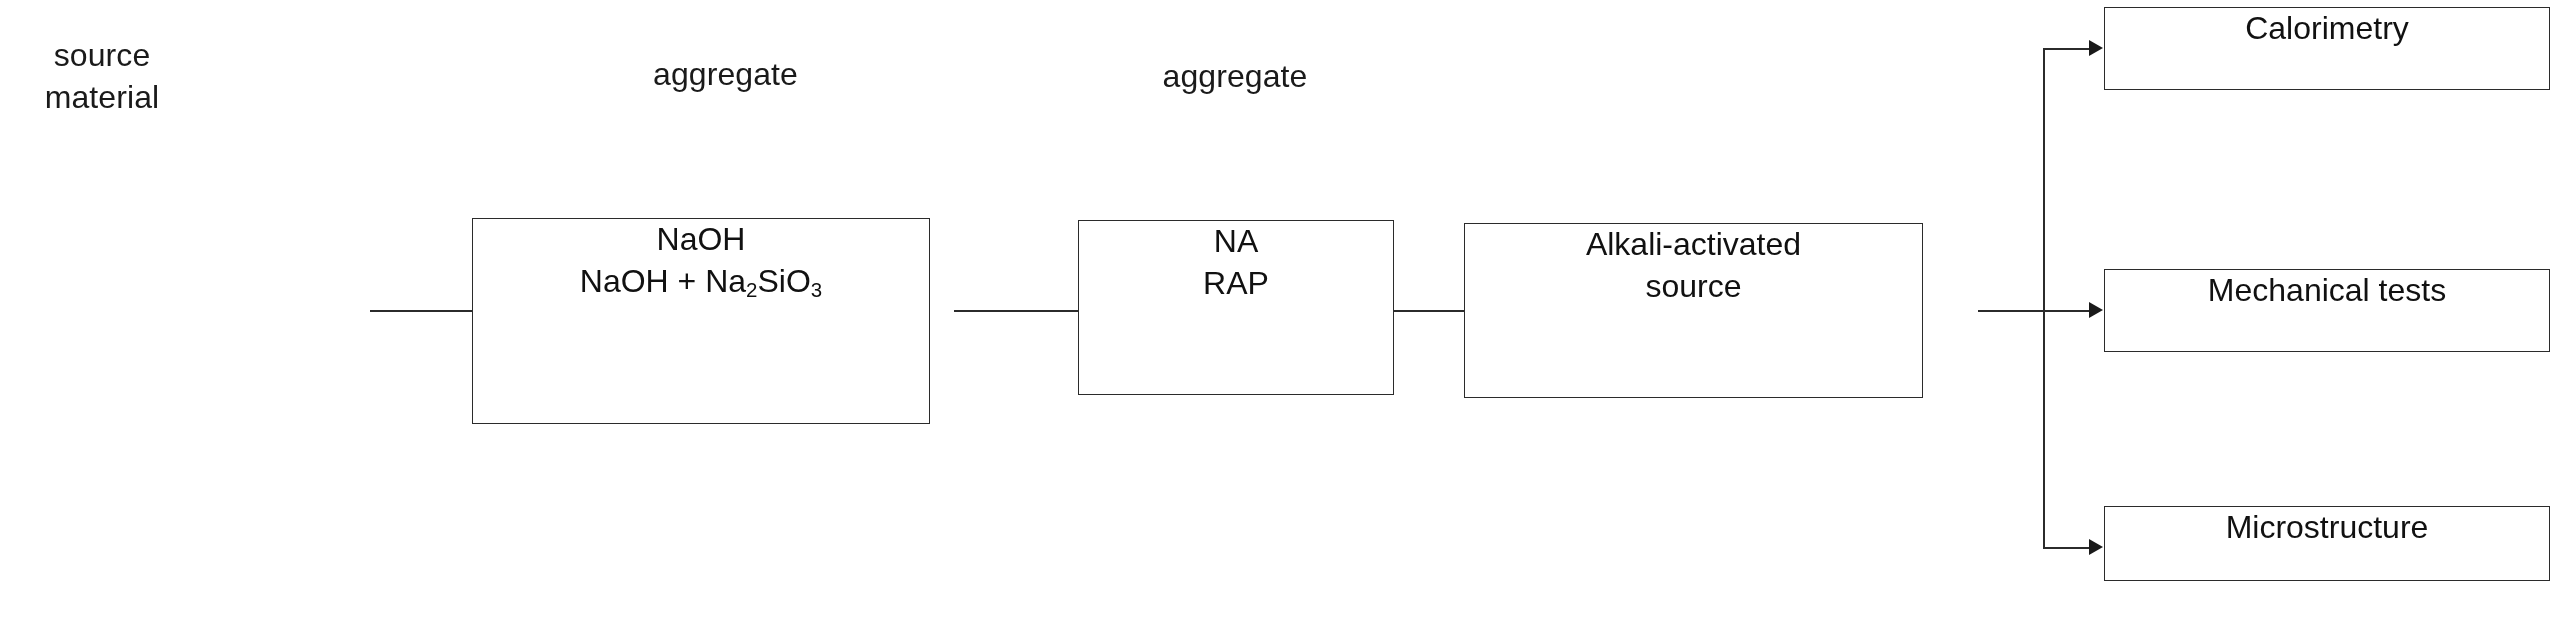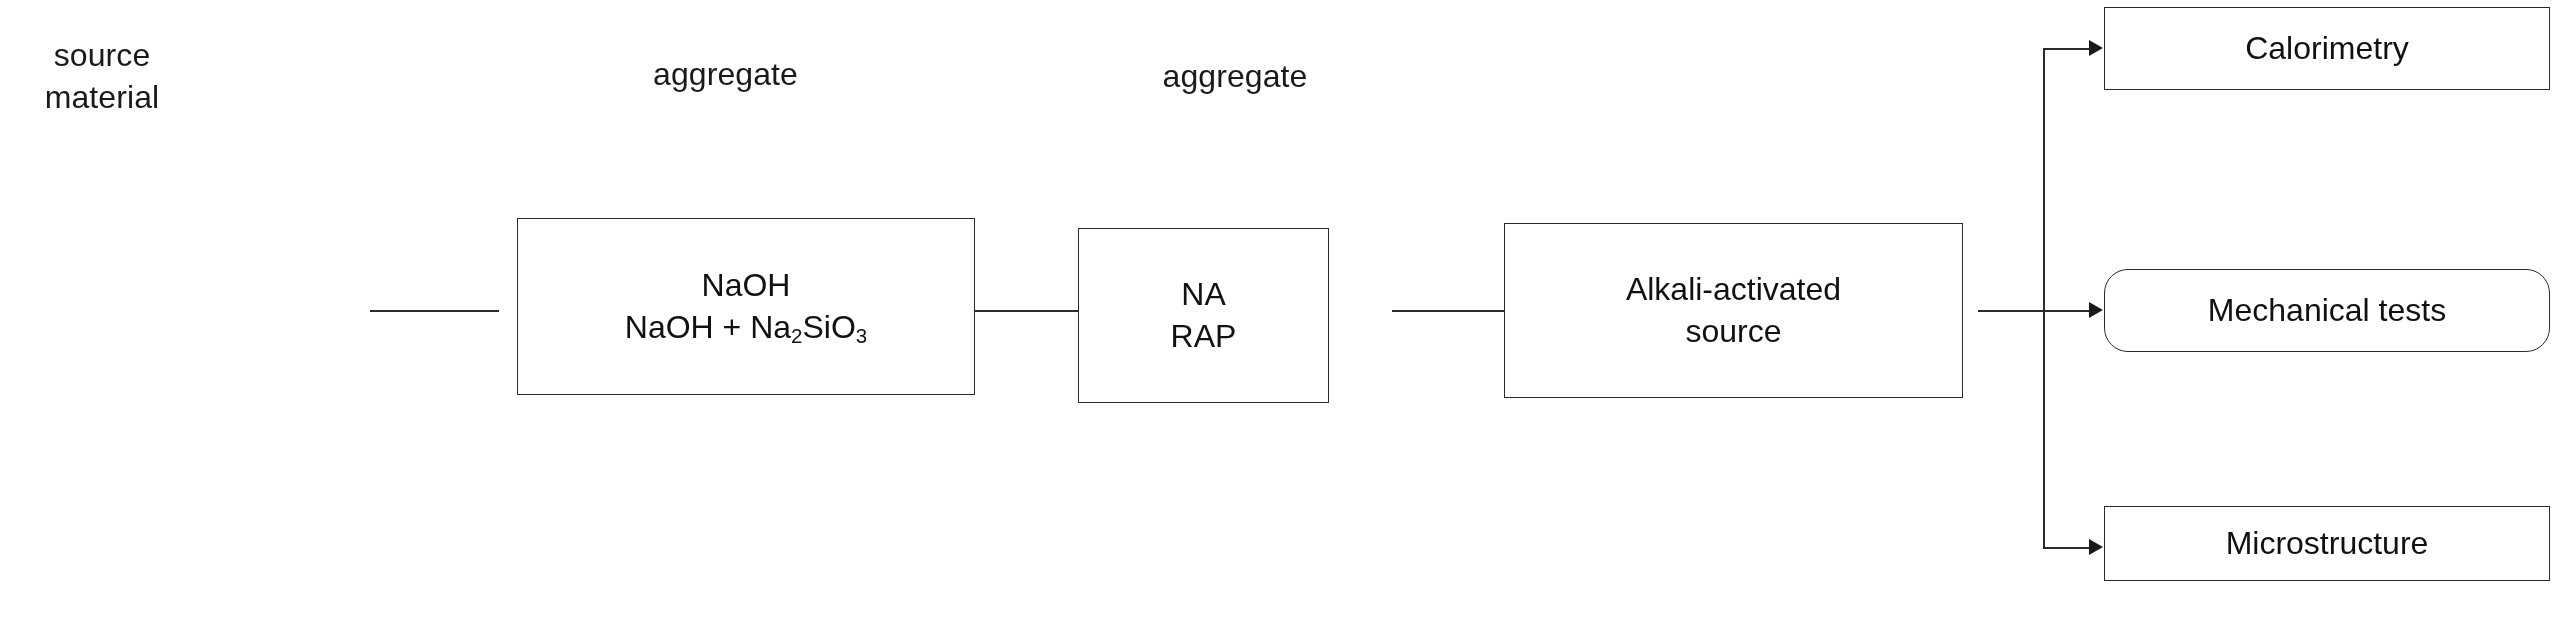--- a/index.html
+++ b/index.html
@@ -33,21 +33,21 @@
 
   
   .node {
     position: absolute;
     box-sizing: border-box;
     border: 1.7px solid #2b2b2b;
     background: #ffffff;
     display: flex;
     flex-direction: column;
     align-items: center;
-    justify-content: center;
+    justify-content: flex-start;
     text-align: center;
     font-size: 32px;
     line-height: 1.30;
     color: #111111;
   }
   .node .line { display: block; white-space: nowrap; }
   .node sub {
     font-size: 0.64em;
     vertical-align: baseline;
     position: relative;
@@ -101,40 +101,40 @@
   <div class="hline" style="left:2043px; top:48px; width:47px;"></div>
   <div class="arrowhead" style="left:2089px; top:40px;"></div>
 
   <div class="hline" style="left:2043px; top:310px; width:47px;"></div>
   <div class="arrowhead" style="left:2089px; top:302px;"></div>
 
   <div class="hline" style="left:2043px; top:547px; width:47px;"></div>
   <div class="arrowhead" style="left:2089px; top:539px;"></div>
 
 
-  <div class="node" style="left:517px; top:218px; width:458px; height:177px;">
+  <div class="node" style="left:472px; top:218px; width:458px; height:206px;">
     <span class="line">NaOH</span>
     <span class="line"><span>NaOH + Na</span><sub>2</sub><span>SiO</span><sub>3</sub></span>
   </div>
 
-  <div class="node" style="left:1078px; top:228px; width:251px; height:175px;">
+  <div class="node" style="left:1078px; top:220px; width:316px; height:175px;">
     <span class="line">NA</span>
     <span class="line">RAP</span>
   </div>
 
-  <div class="node" style="left:1504px; top:223px; width:459px; height:175px;">
+  <div class="node" style="left:1464px; top:223px; width:459px; height:175px;">
     <span class="line">Alkali-activated</span>
     <span class="line">source</span>
   </div>
 
   <div class="node" style="left:2104px; top:6.8px; width:446px; height:83px;">
     <span class="line">Calorimetry</span>
   </div>
 
-  <div class="node" style="left:2104px; top:269px; width:446px; height:83px;border-radius:24px;">
+  <div class="node" style="left:2104px; top:269px; width:446px; height:83px;">
     <span class="line">Mechanical tests</span>
   </div>
 
   <div class="node" style="left:2104px; top:506px; width:446px; height:75px;">
     <span class="line">Microstructure</span>
   </div>
 
 </div>
 
 

